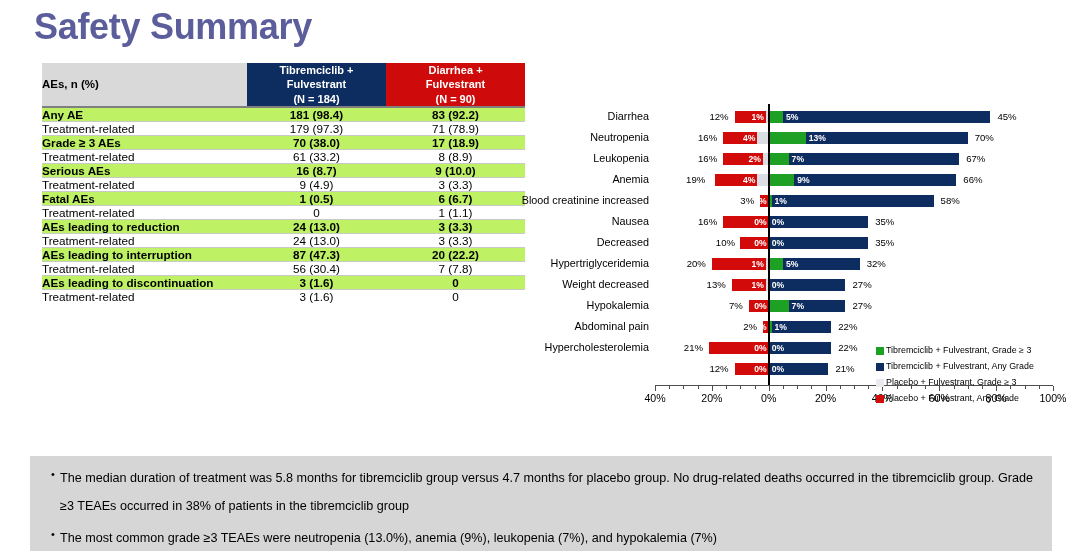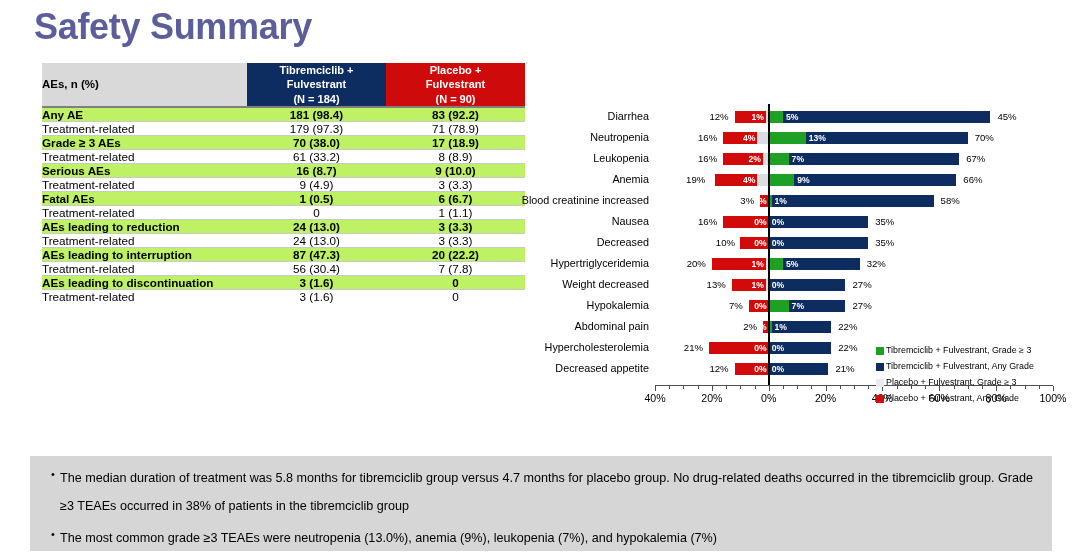--- a/index.html
+++ b/index.html
@@ -99,21 +99,21 @@
 <table id="safety-table">
   <thead>
     <tr>
       <th class="th-label">AEs, n (%)</th>
       <th class="th-arm th-navy">
         <div>Tibremciclib +</div>
         <div>Fulvestrant</div>
         <div>(N = 184)</div>
       </th>
       <th class="th-arm th-red">
-        <div>Placebo +</div>
+        <div>Diarrhea +</div>
         <div>Fulvestrant</div>
         <div>(N = 90)</div>
       </th>
     </tr>
   </thead>
   <tbody id="table-body">
       <tr class="r-main row-shade hdr-underline">
         <td class="c-label">Any AE</td>
         <td class="c-val">181 (98.4)</td>
         <td class="c-val">83 (92.2)</td>
@@ -305,21 +305,20 @@
         <div class="bar-row" style="top: 235px;">
           <div class="cat-label" style="right: 419px;">Hypercholesterolemia</div>
           <div class="seg seg-red" style="left: 169.014px; width: 59.7px;"></div>
           <div class="in-lab" style="left: 202.714px; width: 24px; text-align: right;">0%</div>
           <div class="out-lab" style="left: 137.014px; width: 26px; text-align: right;">21%</div>
           <div class="seg seg-navy" style="left: 228.714px; width: 62.5429px;"></div>
           <div class="in-lab" style="left: 231.714px;">0%</div>
           <div class="out-lab" style="left: 298.257px;">22%</div>
         </div>
         <div class="bar-row" style="top: 256px;">
-          <div class="cat-label" style="right: 419px;">Decreased appetite</div>
           <div class="seg seg-red" style="left: 194.6px; width: 34.1143px;"></div>
           <div class="in-lab" style="left: 202.714px; width: 24px; text-align: right;">0%</div>
           <div class="out-lab" style="left: 162.6px; width: 26px; text-align: right;">12%</div>
           <div class="seg seg-navy" style="left: 228.714px; width: 59.7px;"></div>
           <div class="in-lab" style="left: 231.714px;">0%</div>
           <div class="out-lab" style="left: 295.414px;">21%</div>
         </div>
       </div>
     <div id="zero-line" style="left: 227.914px; top: 2px; height: 281px;"></div>
     <div id="axis" style="left: 115px; width: 398px; top: 283px;"></div>

